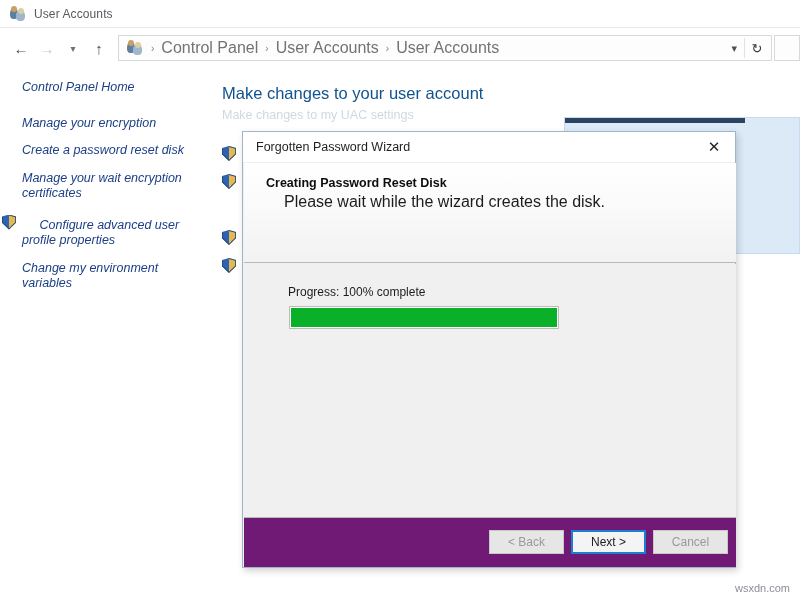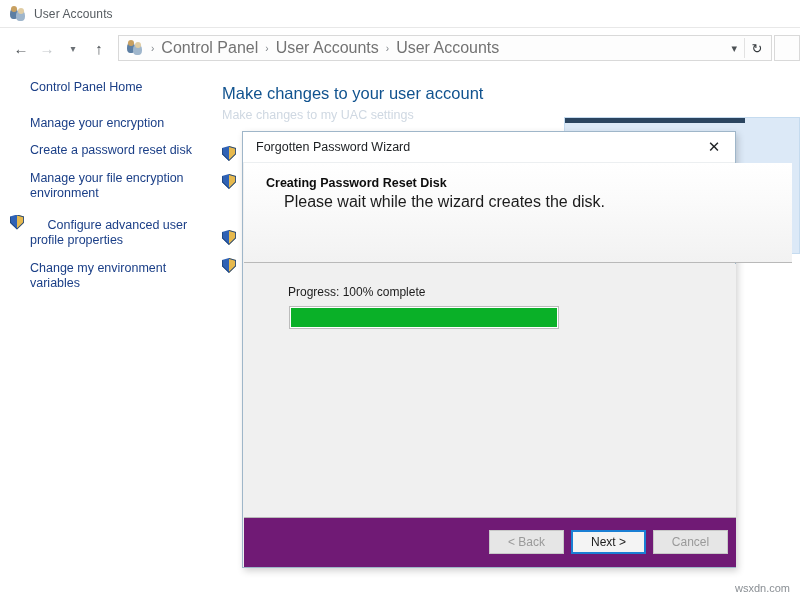--- a/index.html
+++ b/index.html
@@ -101,23 +101,24 @@
   }
 
   
   .body-area {
     position: absolute; left: 0; top: 68px;
     width: 800px; height: 532px;
     background: #ffffff;
   }
 
   .sidebar {
-    position: absolute; left: 8px; top: 0;
+    position: absolute; left: 0; top: 0;
     width: 208px; height: 532px;
     padding: 12px 10px 0 22px;
+    font-style: italic;
   }
   .side-link {
     font-size: 12.5px;
     color: #1b3f87;
     line-height: 15.5px;
     margin-bottom: 12px;
     max-width: 176px;
   }
   .side-link.home { margin-bottom: 20px; }
   .side-link.with-shield { position: relative; }
@@ -205,21 +206,21 @@
   }
   .dlg-close {
     margin-left: auto;
     width: 42px; height: 31px;
     display: flex; align-items: center; justify-content: center;
     font-size: 15px; color: #1c1f22;
   }
 
   .dlg-header {
     position: absolute; left: 1px; top: 31px;
-    width: 548px; height: 100px;
+    width: 492px; height: 100px;
     background: linear-gradient(180deg, #ffffff 0%, #fbfbfb 35%, #f2f2f2 100%);
     border-bottom: 1px solid #b9b9b9;
   }
   .dlg-h1 {
     position: absolute; left: 22px; top: 13px;
     font-size: 12.5px; font-weight: bold; color: #0d0d0d;
   }
   .dlg-h2 {
     position: absolute; left: 40px; top: 30px;
     font-size: 16px; color: #1c1c1c;
@@ -321,21 +322,21 @@
     <div class="searchbox" title=""></div>
   </div>
 
   <div class="body-area">
 
     <div class="sidebar">
       <div class="side-link home">Control Panel Home</div>
 
       <div class="side-link">Manage your encryption</div>
       <div class="side-link">Create a password reset disk</div>
-      <div class="side-link">Manage your file encryption environment</div>
+      <div class="side-link">Manage your wait encryption certificates</div>
 
       <div class="side-link with-shield">
         <span class="shield-inline shield">
           <span class="sh-body"></span><span class="sh-edge"></span>
         </span>
         <span>Configure advanced user profile properties</span>
       </div>
 
       <div class="side-link">Change my environment variables</div>
     </div>

